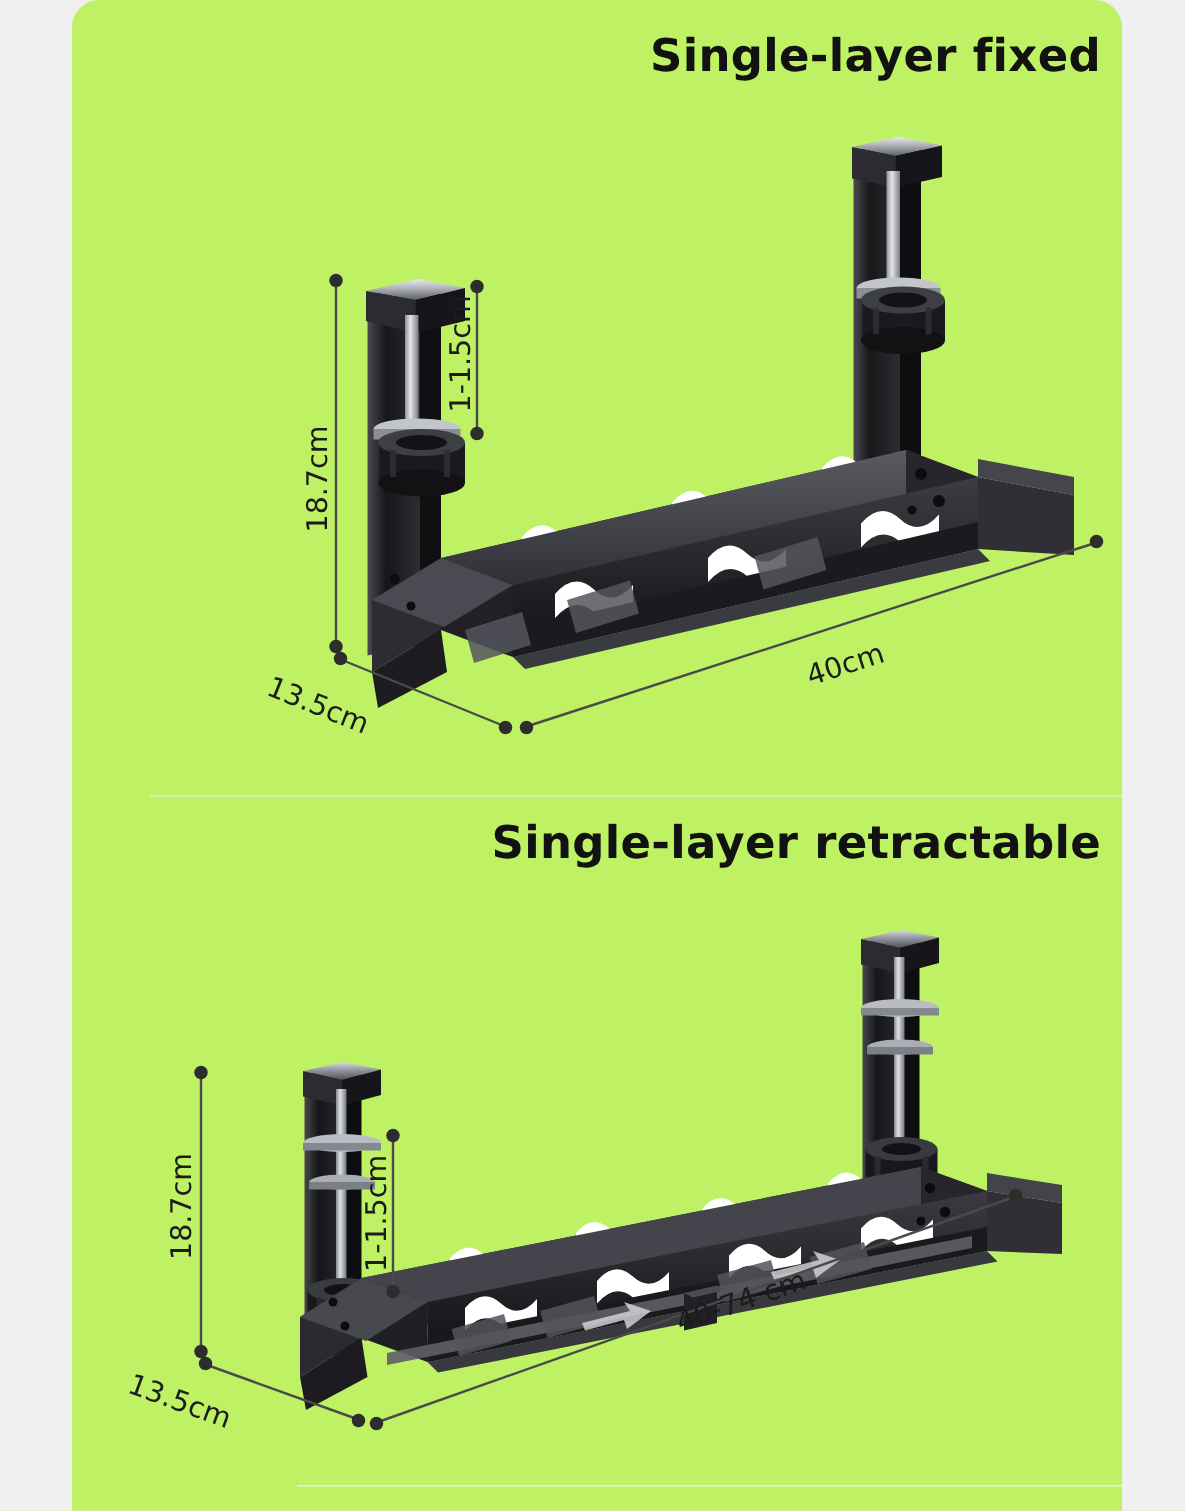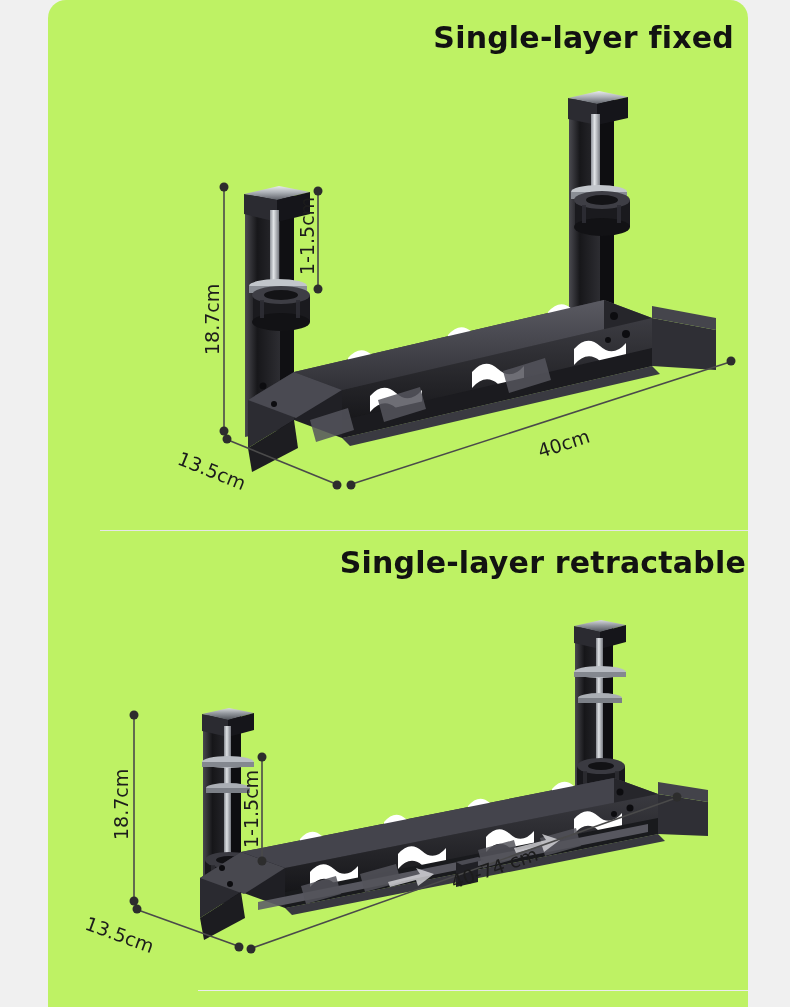--- a/index.html
+++ b/index.html
@@ -366,21 +366,21 @@
         <line x1="90" y1="380" x2="190" y2="416"></line>
         <circle cx="89" cy="379" r="4.5" stroke="none"></circle>
         <circle cx="191" cy="417" r="4.5" stroke="none"></circle>
 
         <line x1="204" y1="418" x2="628" y2="268"></line>
         <circle cx="203" cy="419" r="4.5" stroke="none"></circle>
         <circle cx="629" cy="267" r="4.5" stroke="none"></circle>
       </g>
     </svg>
 
-    <div class="section-title" id="title-retractable" style="position:absolute; right:2px; top:15px;">Single-layer retractable</div>
+    <div class="section-title" id="title-retractable" style="position:absolute; right:14px; top:15px;">Single-layer retractable</div>
 
     <div class="dim-label dim-v" style="left:62px; top:310px;">18.7cm</div>
 
     <div class="dim-label dim-v" style="left:192px; top:318px;">1-1.5cm</div>
 
     <div class="dim-label" style="left:42px; top:382px; transform:rotate(20deg);">13.5cm</div>
 
     <div class="dim-label" style="left:400px; top:342px; transform:rotate(-19deg);">40-74 cm</div>
   </div>
 

